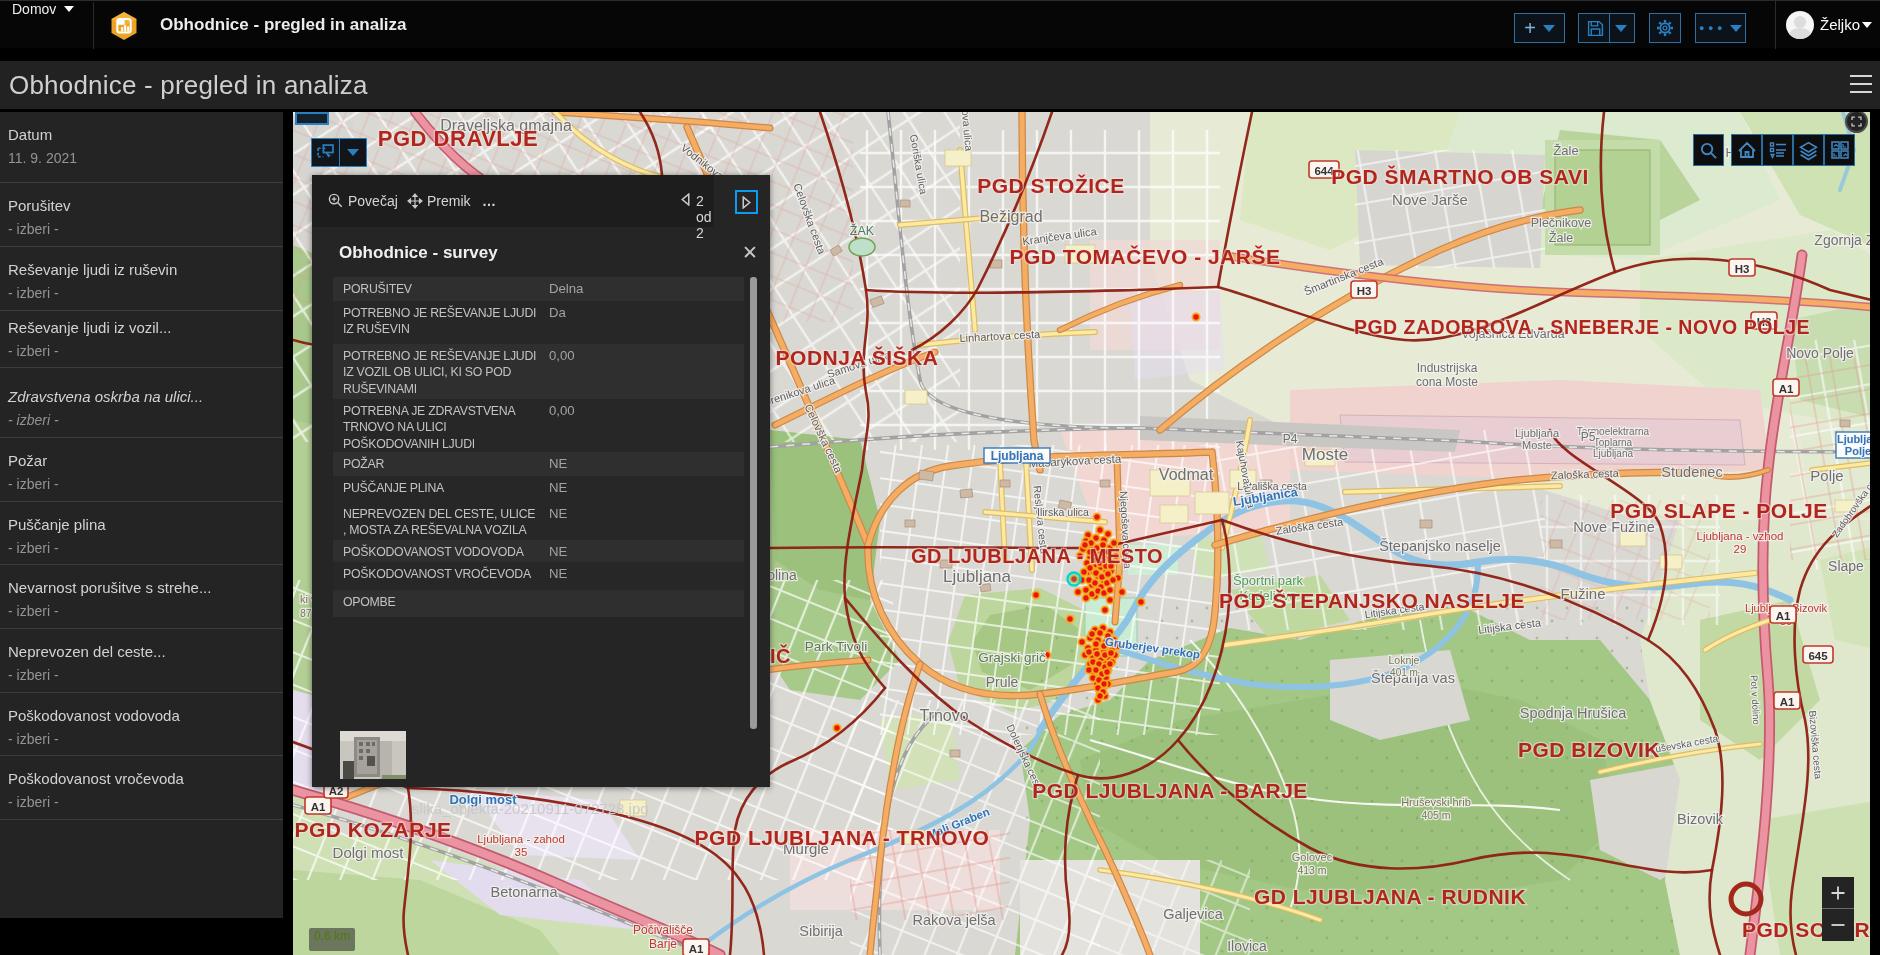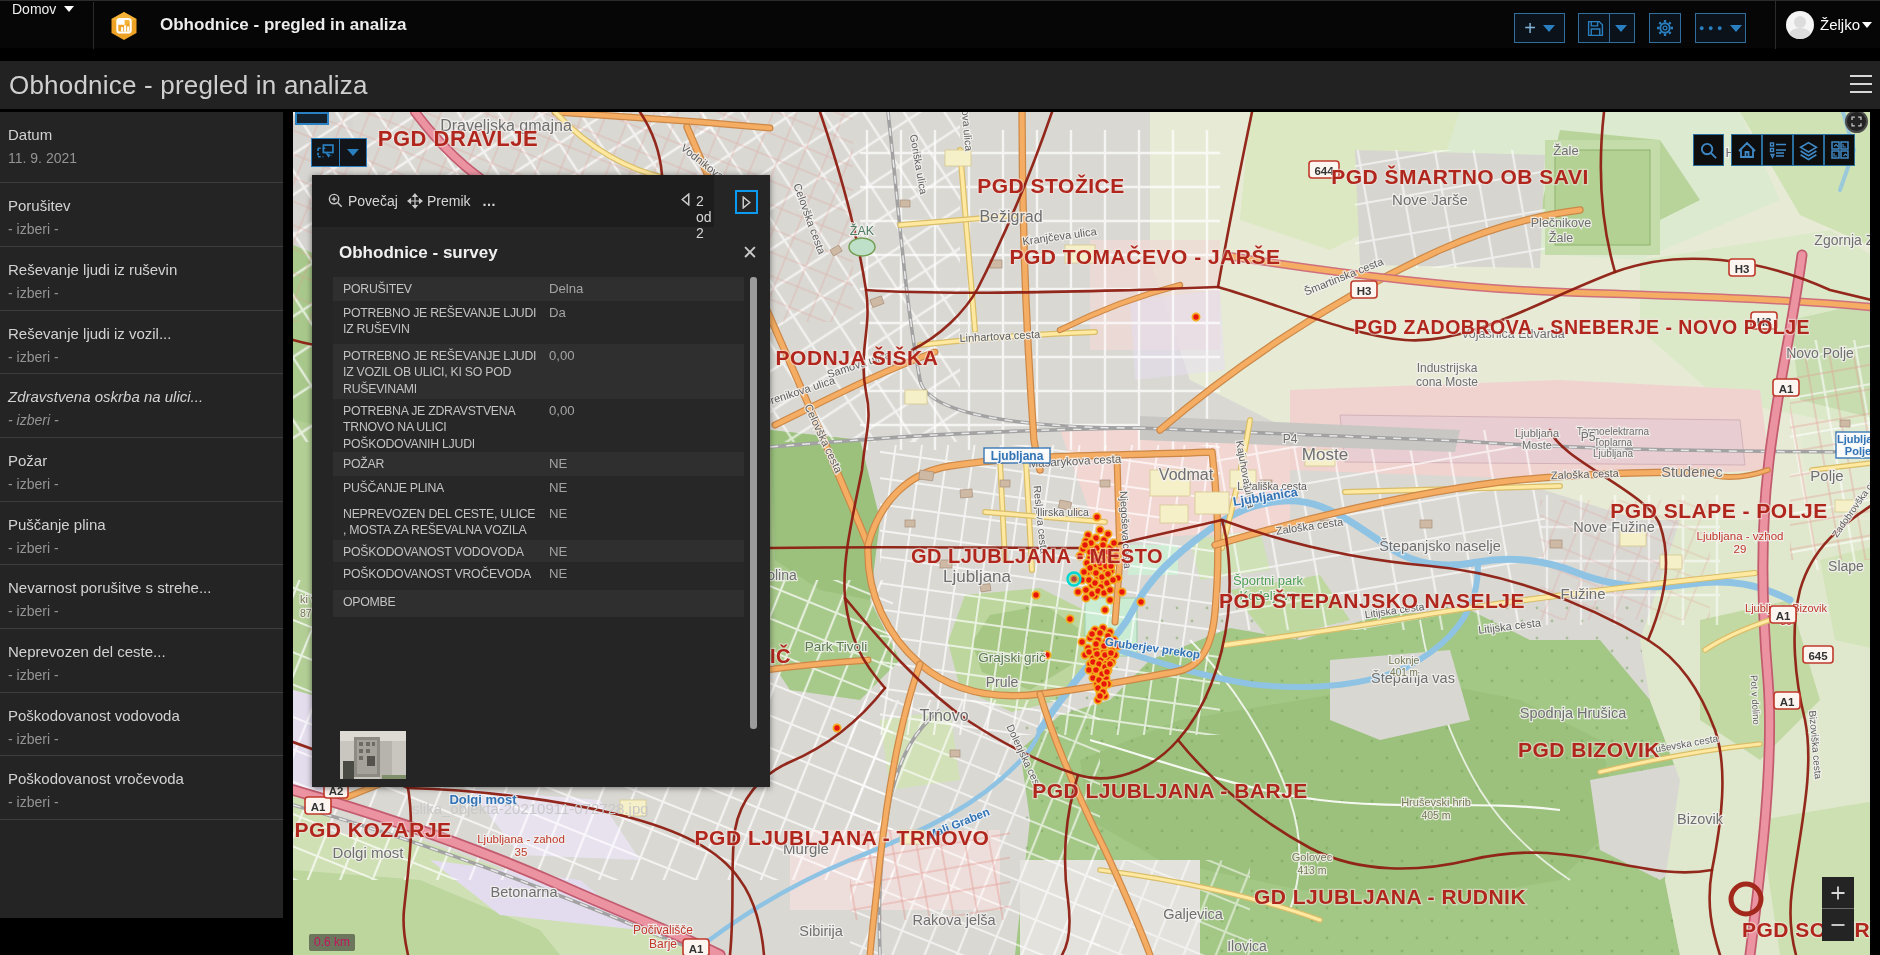--- a/index.html
+++ b/index.html
@@ -39,21 +39,21 @@
 .prow .v { width:205px; padding:3.5px 10px 0 10px; color:#a3a3a3; font-size:13.2px; line-height:16.6px; }
 .odd { background:#2f2f2f; }
 .even { background:#272727; }
 #pscroll { position:absolute; left:438px; top:102px; width:7px; height:452px; background:#9b9b9b; border-radius:3px; }
 #pattach { position:absolute; left:28px; top:556px; width:400px; height:48px; }
 #pfname { position:absolute; left:100px; top:580px; color:#c9c9c9; font-size:15px;margin-top:45px; }
 .mapui { position:absolute; z-index:30; }
 #zoombtns { left:1529px; top:765px; width:32px; }
 #zoombtns div { width:32px; height:32px; background:#242424; color:#dcdcdc; font-size:23px; font-weight:300; text-align:center; line-height:30px; }
 #zoombtns div:first-child { border-bottom:1px solid #6a6a6a; }
-#scalebar { left:16px; bottom:4px; width:46px; height:17px; background:rgba(40,40,40,.55); border-radius:2px; color:#be185d; font-size:12px; text-align:center; line-height:17px; }
+#scalebar { left:16px; bottom:4px; width:46px; height:23px; background:rgba(40,40,40,.55); border-radius:2px; color:#4d7c0f; font-size:12px; text-align:center; line-height:17px; }
 </style>
 </head>
 <body>
 <div id="map">
 <svg id="basemap" width="1577" height="843" viewBox="293 112 1577 843" style="position:absolute;left:0;top:0;">
 <defs>
 <pattern id="st0" width="34" height="34" patternUnits="userSpaceOnUse">
           <rect width="34" height="34" fill="none"></rect>
           <path d="M0 17 H34 M17 0 V34" stroke="#ffffff" stroke-width="2.4" opacity="0.9"></path>
         </pattern>
@@ -786,21 +786,21 @@
       <div class="b">11. 9. 2021</div>
     </div>
   <div class="sit" style="top:71px; height:64px;">
       <div class="a">Porušitev</div>
       <div class="b">- izberi -</div>
     </div>
   <div class="sit" style="top:135px; height:64px;">
       <div class="a">Reševanje ljudi iz ruševin</div>
       <div class="b">- izberi -</div>
     </div>
-  <div class="sit" style="top:199px; height:63px;">
+  <div class="sit" style="top:193px; height:63px;">
       <div class="a">Reševanje ljudi iz vozil...</div>
       <div class="b">- izberi -</div>
     </div>
   <div class="sit" style="top:262px; height:64px;font-style:italic;">
       <div class="a">Zdravstvena oskrba na ulici...</div>
       <div class="b">- izberi -</div>
     </div>
   <div class="sit" style="top:326px; height:64px;">
       <div class="a">Požar</div>
       <div class="b">- izberi -</div>

